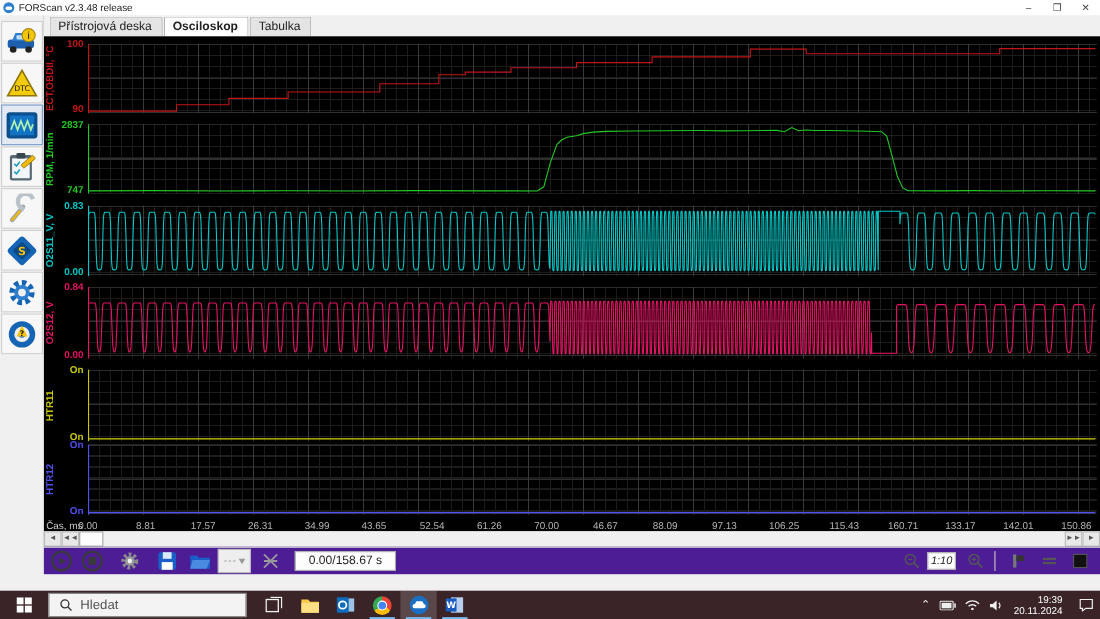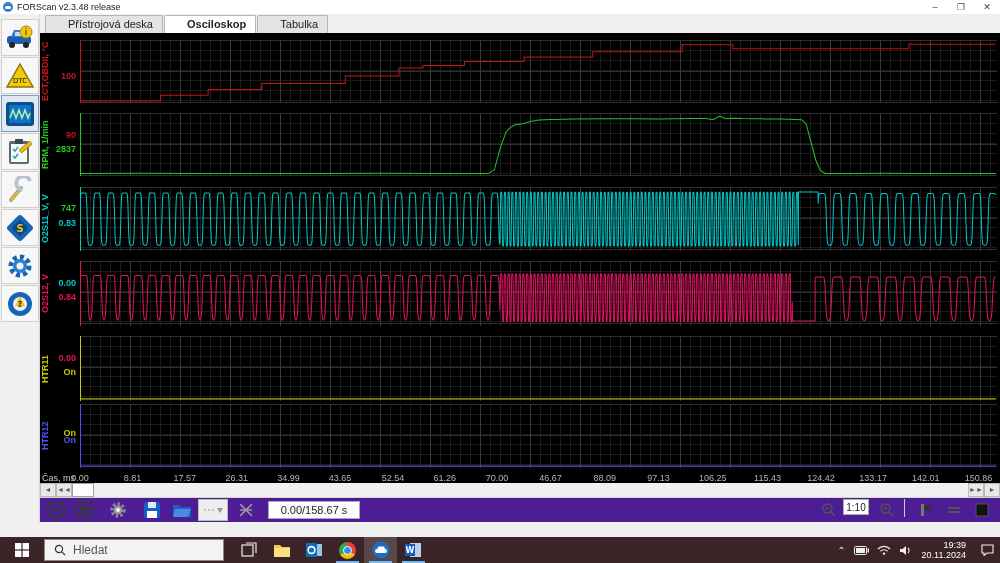--- a/index.html
+++ b/index.html
@@ -14,49 +14,49 @@
   #titlebar .wbtn { width:26px; height:13px; text-align:center; font-size:9px; line-height:13px; color:#444; }
 
   
   #sidebar { position:absolute; left:0; top:14px; width:40px; height:508px; background:#f0f0f0; border-right:1px solid #d8d8d8; padding-top:5px; }
   .sbtn { width:38px; height:37px; margin:0 0 1px 1px; border:1px solid #cfcfcf; background:#f7f7f7; display:flex; align-items:center; justify-content:center; position:relative; }
   .sbtn.active { background:#e2e9f2; border:1px solid #7a9cc6; }
   .sbtn svg { display:block; }
 
   
   #tabbar { position:absolute; left:40px; top:14px; width:960px; height:19px; background:#f0f0f0; display:flex; align-items:flex-end; padding-left:5px; }
-  .tab { font-size:11px; color:#222; padding:2px 9px 3px 22px; border:1px solid #b5b5b5; border-bottom:none; background:#e4e4e4; margin-right:1px; border-radius:2px 2px 0 0; }
+  .tab { font-size:11px; color:#222; padding:2px 9px 3px 7px; border:1px solid #b5b5b5; border-bottom:none; background:#e4e4e4; margin-right:1px; border-radius:2px 2px 0 0; }
   .tab.active { background:#ffffff; font-weight:bold; position:relative; top:1px; padding-bottom:4px; }
 
   
   #osc { position:absolute; left:40px; top:33px; width:960px; height:450px; background:#000; }
   .band { position:absolute; left:40px; width:917px; background:#000;
     background-image:
       repeating-linear-gradient(to right, #3a3a3a 0 1px, transparent 1px 50px),
       repeating-linear-gradient(to bottom, #2e2e2e 0 1px, transparent 1px 31px),
       repeating-linear-gradient(to right, #1c1c1c 0 1px, transparent 1px 10px),
       repeating-linear-gradient(to bottom, #1c1c1c 0 1px, transparent 1px 10px);
   }
   .band svg { position:absolute; left:0; top:0; width:100%; height:100%; }
   .vlabel { position:absolute; left:0px; width:14px; writing-mode:vertical-rl; transform:rotate(180deg); text-align:center; font-size:9px; font-weight:bold; letter-spacing:0px; }
-  .ylab { position:absolute; width:36px; text-align:right; font-size:9px; font-weight:bold; line-height:9px;margin-top:36px; }
+  .ylab { position:absolute; width:36px; text-align:right; font-size:9px; font-weight:bold; line-height:9px; }
   #time-axis-label { position:absolute; left:2px; top:440px; font-size:9px; color:#cccccc; }
   .tick { position:absolute; top:440px; transform:translateX(-50%); font-size:9px; color:#b5b5b5; white-space:nowrap; }
 
   
   #scrollstrip { position:absolute; left:40px; top:483px; width:960px; height:14px; background:#f0f0f0; display:flex; align-items:stretch; }
   .scr-btn { width:16px; border:1px solid #b9b9b9; background:#e8e8e8; font-size:7px; color:#555; text-align:center; line-height:12px; }
   #scroll-thumb { width:22px; background:#fdfdfd; border:1px solid #a0a0a0; }
   #scroll-track { flex:1; }
 
   
   #toolbar { position:absolute; left:40px; top:497px; width:960px; height:25px; background:#4c1d95; border-top:1px solid #d5d5d5; display:flex; align-items:center; }
   .tbtn { width:24px; height:22px; margin-left:4px; display:flex; align-items:center; justify-content:center; background:transparent; border:1px solid transparent; }
   .timebox { margin-left:10px; width:92px; height:18px; border:1px solid #ababab; background:#fdfdfd; font-size:11px; color:#222; text-align:center; line-height:17px; }
-  .t-right { margin-left:auto; display:flex; margin-right:6px; }
+  .t-right { margin-left:auto; display:flex; align-items:center; margin-right:6px;font-style:italic; }
   .ratio { width:26px; height:16px; border:1px solid #ababab; background:#fff; font-size:10px; text-align:center; line-height:15px; color:#222; margin:0 2px; }
   .tsep { width:1px; height:18px; background:#c8c8c8; margin:0 5px; }
 
   
   #statusbar { position:absolute; left:0; top:522px; width:1000px; height:15px; background:#f0f0f0; border-top:1px solid #d0d0d0; display:flex; align-items:center; font-size:10px; color:#222; }
   .st-sq { display:inline-block; width:8px; height:8px; background:#8d1c1c; border:1px solid #5d0f0f; margin:0 5px; }
   .st-sep { width:1px; height:11px; background:#c4c4c4; margin:0 5px; }
   #st-right { margin-left:auto; display:flex; align-items:center; margin-right:8px; color:#333; }
 
   
@@ -228,21 +228,21 @@
         <span class="tick" style="left: 248.393px;">34.99</span>
         <span class="tick" style="left: 299.97px;">43.65</span>
         <span class="tick" style="left: 352.917px;">52.54</span>
         <span class="tick" style="left: 404.851px;">61.26</span>
         <span class="tick" style="left: 456.905px;">70.00</span>
         <span class="tick" style="left: 510.448px;">46.67</span>
         <span class="tick" style="left: 564.645px;">88.09</span>
         <span class="tick" style="left: 618.486px;">97.13</span>
         <span class="tick" style="left: 672.802px;">106.25</span>
         <span class="tick" style="left: 727.476px;">115.43</span>
-        <span class="tick" style="left: 781.019px;">124.42</span>
+        <span class="tick" style="left: 781.019px;">160.71</span>
         <span class="tick" style="left: 833.132px;">133.17</span>
         <span class="tick" style="left: 885.781px;">142.01</span>
         <span class="tick" style="left: 938.49px;">150.86</span>
       </div>
   </div>
 
   <div id="scrollstrip">
     <div class="scr-btn">◄</div>
     <div class="scr-btn">◄◄</div>
     <div id="scroll-thumb"></div>

